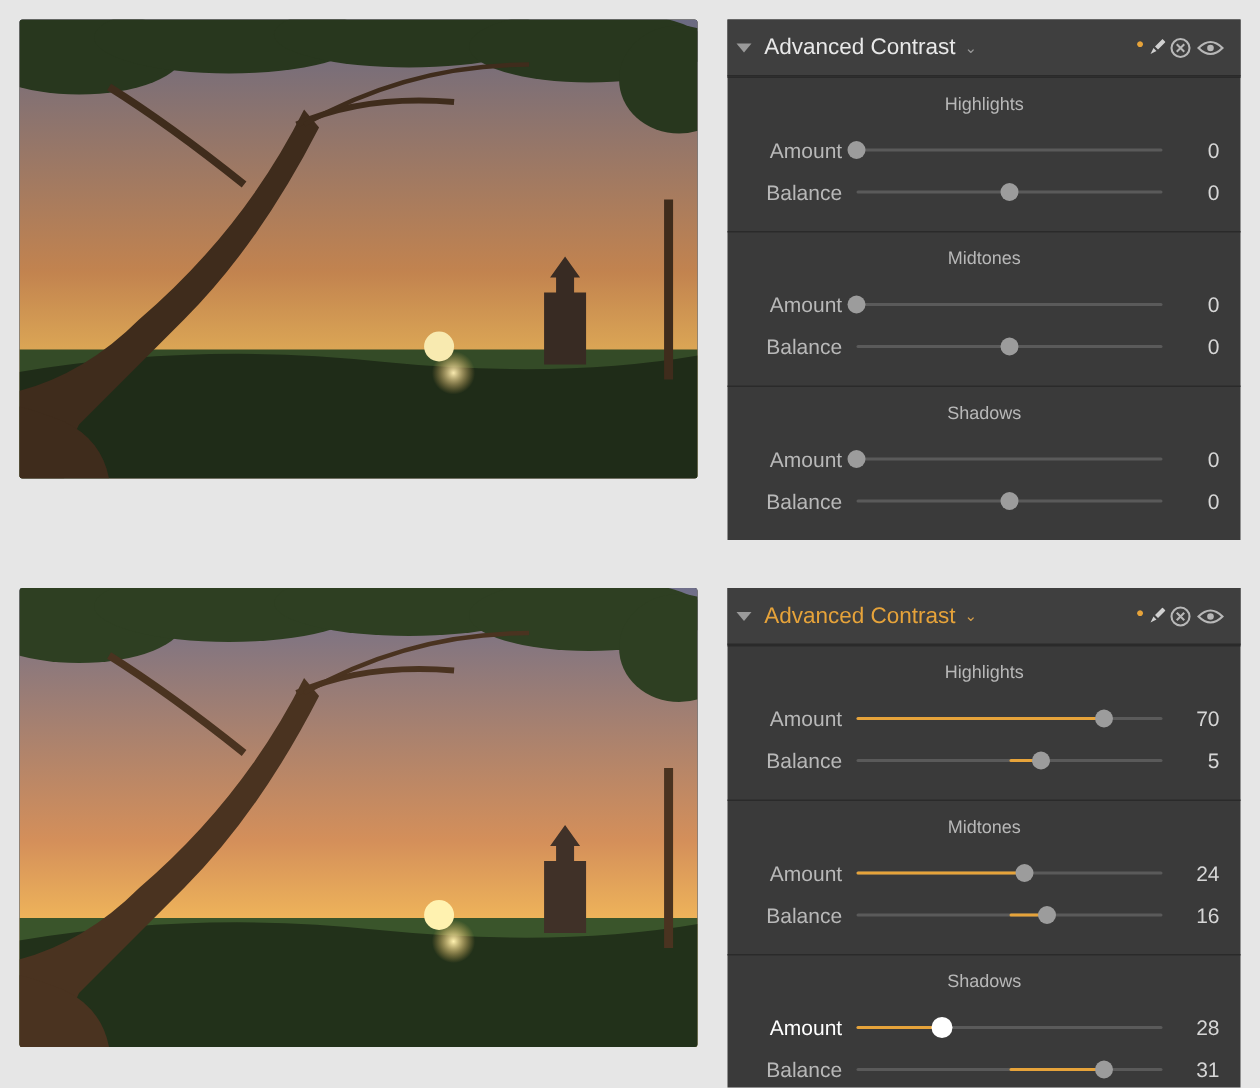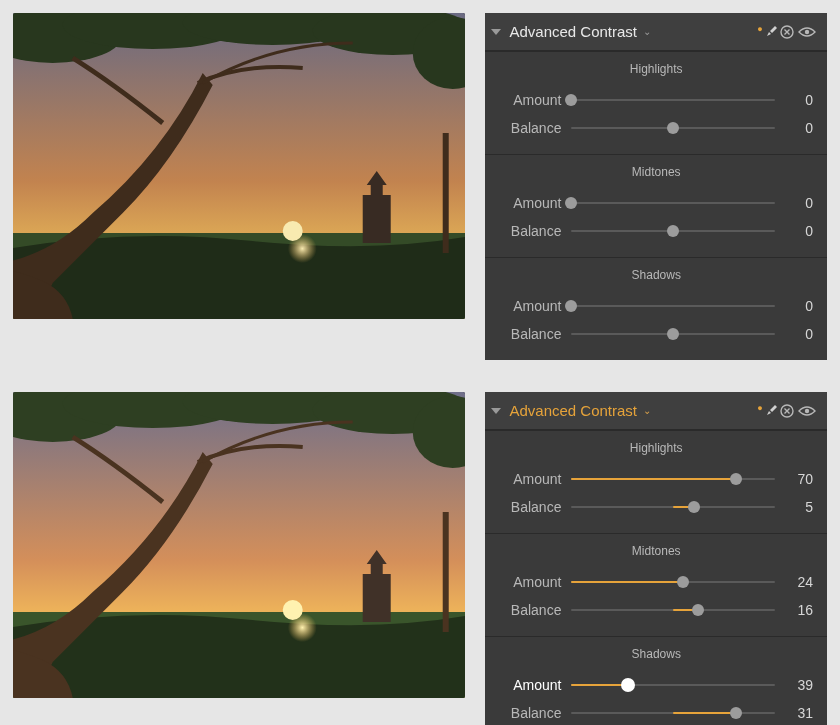--- a/index.html
+++ b/index.html
@@ -373,21 +373,21 @@
         </div>
         <div class="group">
           <div class="group-title">Shadows</div>
           <div class="slider-row">
             <div class="slider-label hot">Amount</div>
             <div class="slider-track-wrap">
               <div class="track-bg"></div>
               <div class="track-fill" style="left: 0%; width: 28%;"></div>
               <div class="thumb hot" style="left: 28%;"></div>
             </div>
-            <div class="slider-value">39</div>
+            <div class="slider-value">28</div>
           </div>
           <div class="slider-row">
             <div class="slider-label">Balance</div>
             <div class="slider-track-wrap">
               <div class="track-bg"></div>
               <div class="track-fill" style="left: 50%; width: 31%;"></div>
               <div class="thumb" style="left: 81%;"></div>
             </div>
             <div class="slider-value">31</div>
           </div>

